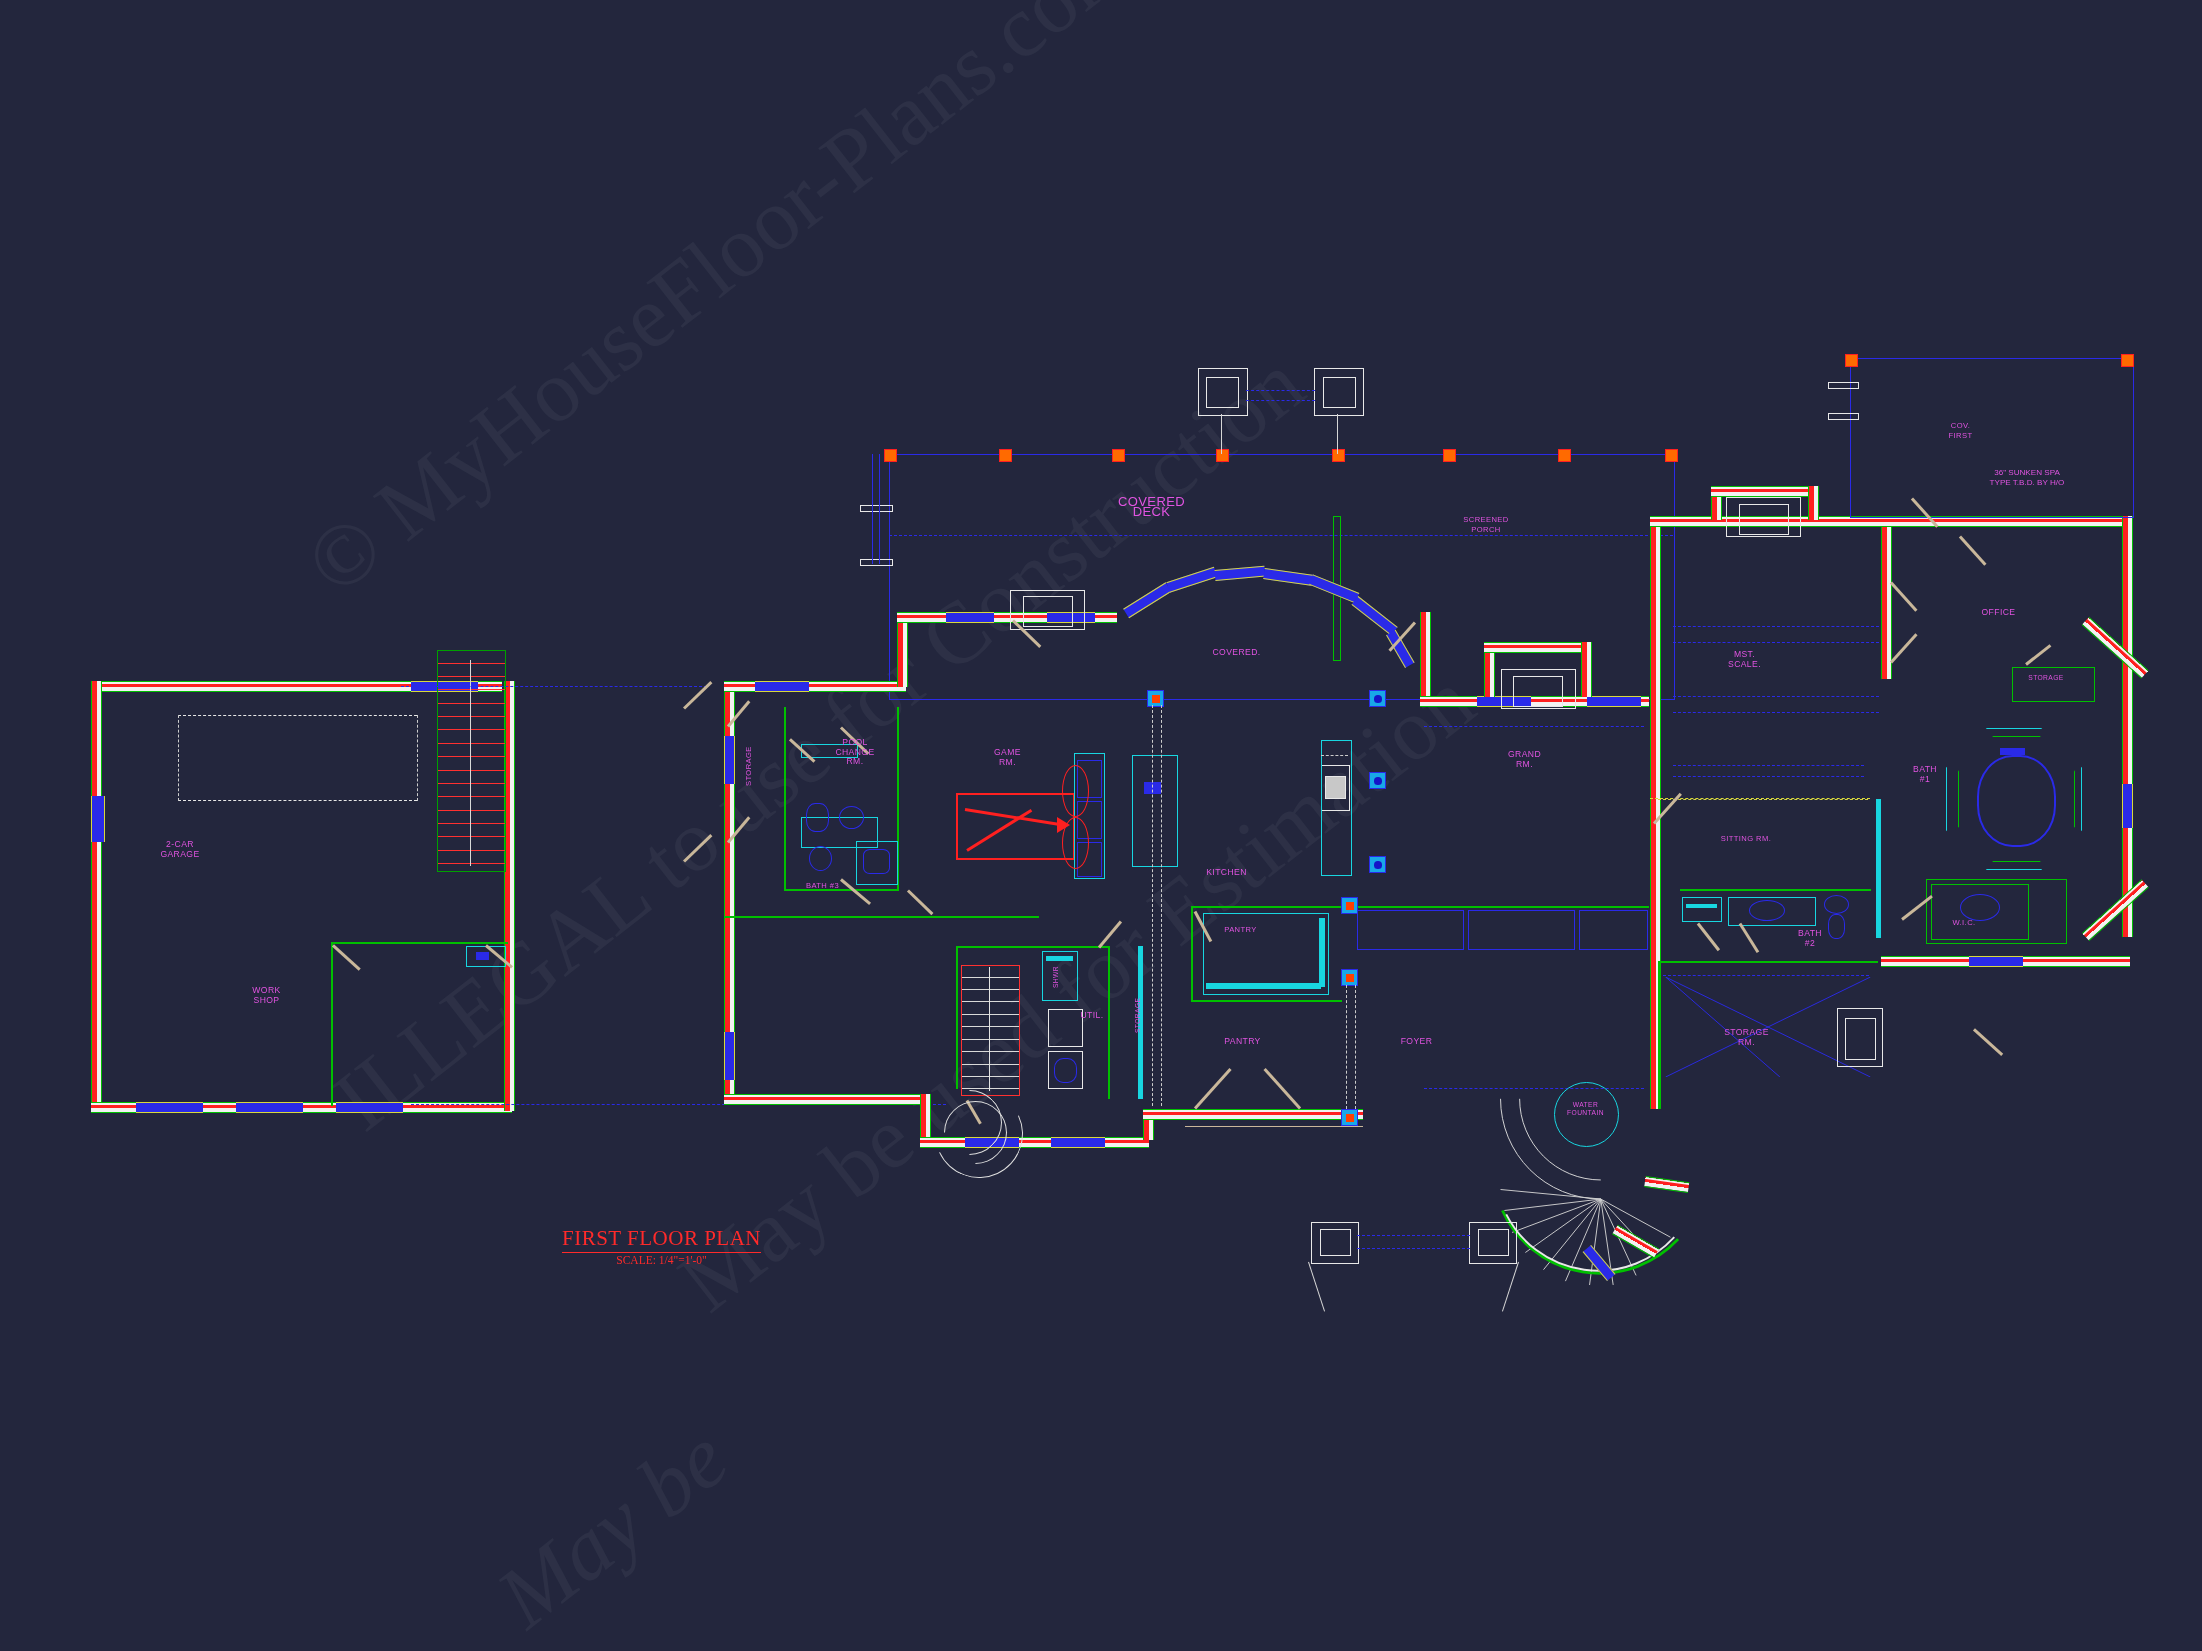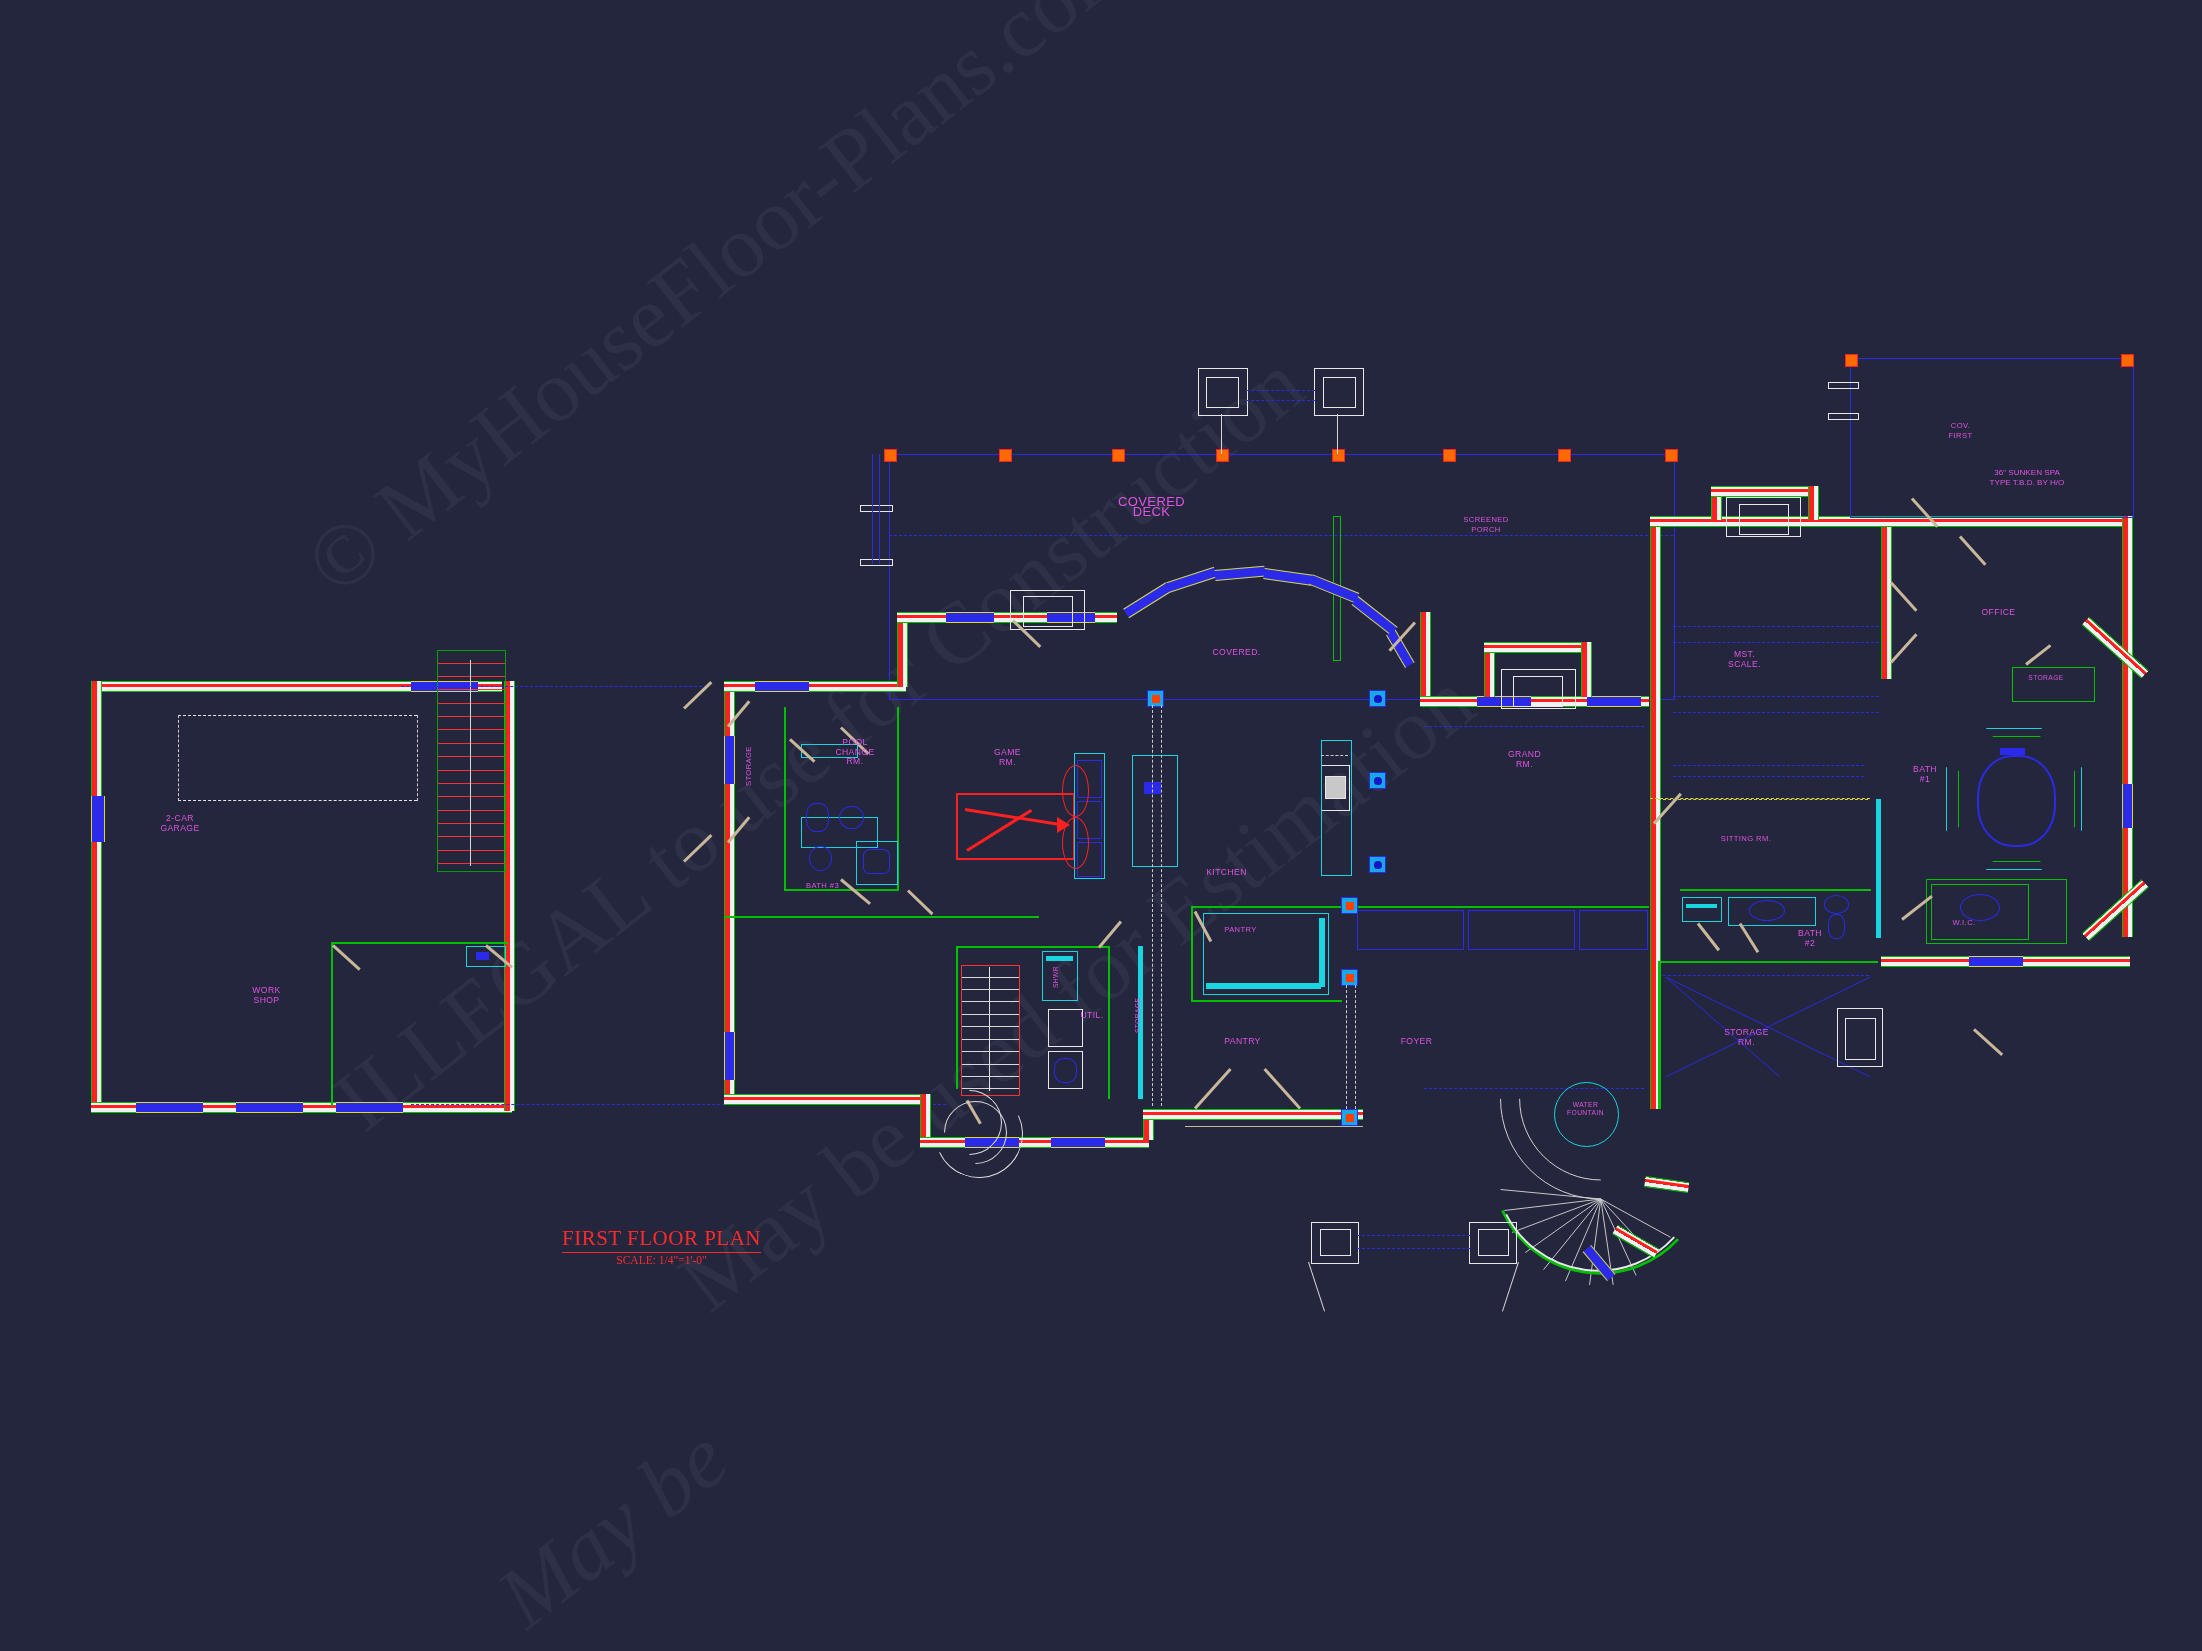--- a/index.html
+++ b/index.html
@@ -433,21 +433,21 @@
   <div class="door" style="left:1891px;top:661px;width:38px;transform:rotate(-48deg)"></div>
   <div class="door" style="left:1912px;top:497px;width:38px;transform:rotate(48deg)"></div>
   <div class="door" style="left:1960px;top:535px;width:38px;transform:rotate(48deg)"></div>
   <div class="door" style="left:1902px;top:918px;width:38px;transform:rotate(-38deg)"></div>
   <div class="door" style="left:1974px;top:1028px;width:38px;transform:rotate(42deg)"></div>
   <div class="door" style="left:486px;top:944px;width:34px;transform:rotate(40deg)"></div>
   <div class="door" style="left:684px;top:707px;width:38px;transform:rotate(-44deg)"></div>
   <div class="door" style="left:684px;top:860px;width:38px;transform:rotate(-44deg)"></div>
   <div class="door" style="left:1099px;top:946px;width:34px;transform:rotate(-50deg)"></div>
 
-  <div class="rmlbl" style="left:137px;top:814px;width:86px">2-CAR
+  <div class="rmlbl" style="left:137px;top:840px;width:86px">2-CAR
 GARAGE</div>
   <div class="rmlbl" style="left:233px;top:986px;width:67px">WORK
 SHOP</div>
   <div class="rmlbl vert" style="left:744px;top:728px;height:76px;font-size:7.6px">STORAGE</div>
   <div class="rmlbl" style="left:817px;top:738px;width:76px">POOL
 CHANGE
 RM.</div>
   <div class="rmlbl" style="left:789px;top:881px;width:67px;font-size:7.6px">BATH #3</div>
   <div class="rmlbl" style="left:975px;top:748px;width:65px">GAME
 RM.</div>

